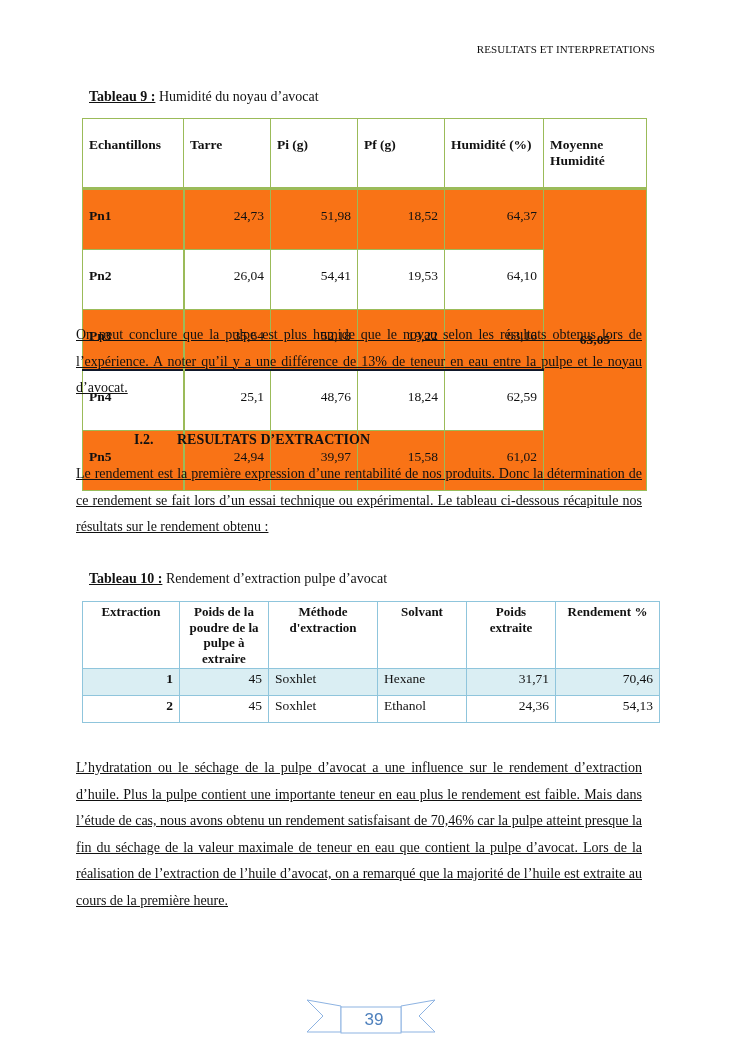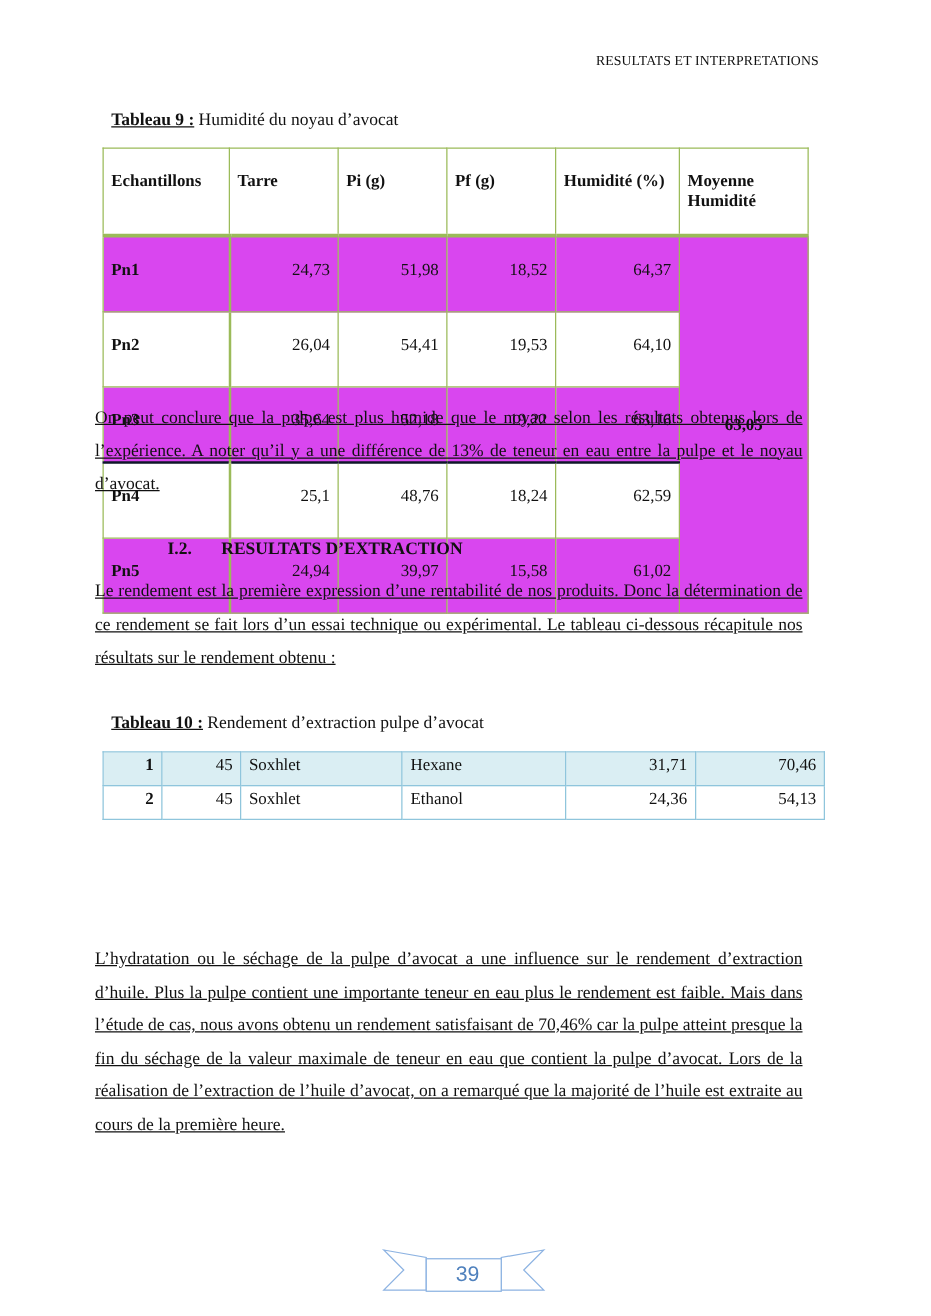--- a/index.html
+++ b/index.html
@@ -8,21 +8,21 @@
   .caption { position:absolute; left:89px; font-size:14px; }
   .caption b { text-decoration:underline; }
   .para { position:absolute; left:76px; width:566px; font-size:14px; line-height:26.5px; text-align:justify;text-decoration:underline; }
   .section { position:absolute; left:134px; top:432px; font-size:14px; font-weight:bold; }
   .section .num { display:inline-block; width:43px; }
 
   table { border-collapse:collapse; position:absolute; font-size:13.5px; }
   #t9 { left:82px; top:118px; width:565px; }
   #t9 td, #t9 th { border:1px solid #9bbb59; padding:18px 6px; vertical-align:top; height:23px; }
   #t9 th { text-align:left; font-weight:bold; border-bottom:3px solid #9bbb59; height:31px; line-height:16px; }
-  #t9 tr.shade td { background:#d946ef; }
+  #t9 tr.shade td { background:#f97316; }
   #t9 td.num { text-align:right; }
   #t9 td.lbl { font-weight:bold; border-right:2px solid #9bbb59; }
   #t9 td.avg { background:#e4ecd4; text-align:center; vertical-align:middle; font-weight:bold; }
   #t9 tr.thick td { border-top:2px solid #0f172a; }
 
   #t10 { left:82px; top:601px; width:578px; }
   #t10 th, #t10 td { border:1px solid #8fc5dc; padding:2px 6px; vertical-align:top; }
   #t10 th { font-weight:bold; text-align:center; font-size:13px; line-height:15.5px; height:60px; border-bottom:1px solid #8fc5dc; }
   #t10 td { height:22px; }
   #t10 tr.shade td { background:#daeef3; }
@@ -97,20 +97,28 @@
 </div>
 
 <div class="para" style="top:461px;">Le rendement est la première expression d’une rentabilité de nos produits. Donc la détermination de ce rendement se fait lors d’un essai technique ou expérimental. Le tableau ci-dessous récapitule nos résultats sur le rendement obtenu :</div>
 
 <div class="caption" style="top:571px;">
   <b>Tableau 10 :</b><span> Rendement d’extraction pulpe d’avocat</span>
 </div>
 
 <table id="t10">
   <tbody>
+      <tr>
+    <th style="width:84px">Extraction</th>
+    <th style="width:76px">Poids de la poudre de la pulpe à extraire</th>
+    <th style="width:96px">Méthode d'extraction</th>
+    <th style="width:76px">Solvant</th>
+    <th style="width:76px">Poids extraite</th>
+    <th>Rendement %</th>
+  </tr>
   <tr class="shade">
     <td class="num bold">1</td>
     <td class="num">45</td>
     <td>Soxhlet</td>
     <td>Hexane</td>
     <td class="num">31,71</td>
     <td class="num">70,46</td>
   </tr>
   <tr>
     <td class="num bold">2</td>

